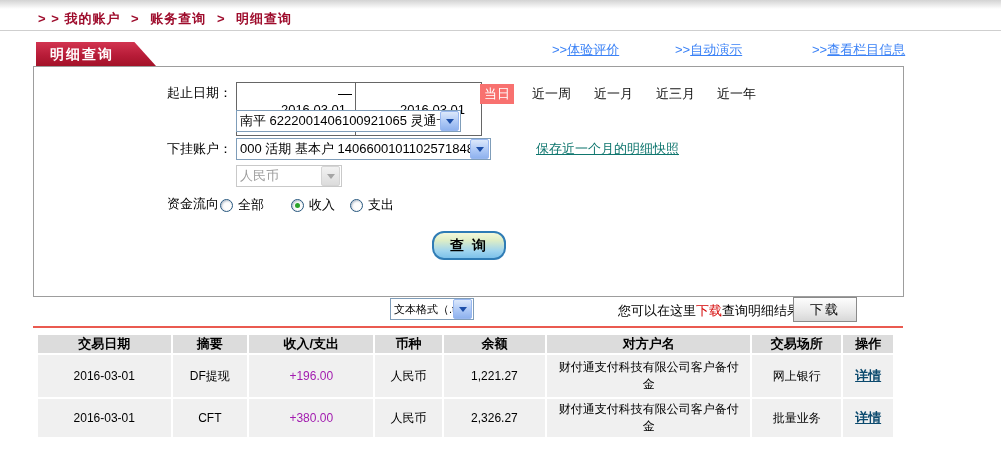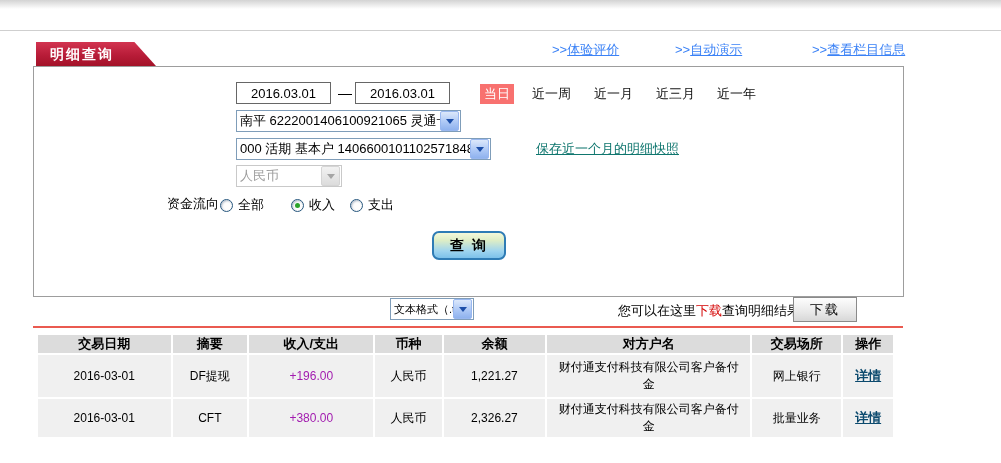--- a/index.html
+++ b/index.html
@@ -19,21 +19,21 @@
        clip-path:polygon(0 0,82% 0,100% 100%,0 100%);
        color:#fff;font-size:14px;font-weight:bold;padding-left:14px;letter-spacing:2px;cursor:pointer;}
   
   .hlink{font-size:13px;color:#3b82f6;text-decoration:none;cursor:pointer;top:41px;}
   .hlink u{text-decoration:underline;}
   
   .panel{left:33px;top:66px;width:869px;height:229px;border:1px solid #9d9d9d;background:#ffffff;}
   
   .flabel{width:192px;text-align:right;font-size:13px;line-height:22px;left:40px;white-space:nowrap;}
   .date-input{position:absolute;width:93px;height:20px;border:1px solid #666;background:#fff;
-              text-align:center;font-size:13px;font-family:"Liberation Sans","DejaVu Sans",sans-serif;padding:0;}
+              text-align:right;font-size:13px;font-family:"Liberation Sans","DejaVu Sans",sans-serif;padding:16px;}
   .dash{font-size:14px;line-height:22px;}
   .quick{font-size:13px;line-height:20px;cursor:pointer;color:#111;}
   .quick.active{background:#f8716f;color:#fff;width:34px;height:20px;text-align:center;}
   
   .xselect{display:flex;align-items:center;height:22px;border:1px solid #7f9db9;background:#fff;
            box-sizing:border-box;cursor:pointer;}
   .xs-text{flex:1;font-size:13px;padding:0 3px;white-space:nowrap;overflow:hidden;}
   .xs-btn{width:17px;height:18px;margin-right:1px;border:1px solid #98b7ef;border-radius:2px;
           background:linear-gradient(180deg,#dce8fb,#aac6f5 60%,#8fb2ee);
           display:flex;align-items:center;justify-content:center;flex:0 0 auto;}
@@ -44,21 +44,21 @@
   .xselect.disabled .xs-btn{border-color:#d5d5d5;background:linear-gradient(180deg,#f2f2f2,#dcdcdc);}
   .xselect.disabled .tri{border-top-color:#a5a5a5;}
   .snap-link{font-size:13px;color:#0f766e;text-decoration:underline;line-height:22px;cursor:pointer;margin-left:35px;}
   
   .radio{display:flex;align-items:center;gap:5px;font-size:13px;cursor:pointer;}
   .rcirc{position:relative;width:11px;height:11px;border-radius:50%;background:#fdfdfd;
          border:1px solid #27577e;box-shadow:inset 1px 1px 2px rgba(40,70,110,.35);flex:0 0 auto;}
   .radio.checked .rcirc::after{content:"";position:absolute;left:3px;top:3px;width:5px;height:5px;
          border-radius:50%;background:#2ba32b;}
   
-  .query-btn{position:absolute;width:74px;height:29px;border:2px solid #2f7cb5;border-radius:7px;
+  .query-btn{position:absolute;width:74px;height:29px;border:2px solid #2f7cb5;border-radius:12px;
          background:linear-gradient(180deg,#f4f9da 0%,#ddedc6 30%,#9ed4ef 72%,#7cc1ea 100%);
          font-size:14px;font-weight:bold;color:#000;cursor:pointer;
          font-family:"Liberation Sans","DejaVu Sans",sans-serif;letter-spacing:2px;}
   
   .dl-label{font-size:13px;line-height:24px;}
   .dl-hint{font-size:13px;line-height:24px;}
   .dl-hint .red{color:#d40000;}
   .dl-btn{position:absolute;width:64px;height:25px;border:1px solid #8a8a8a;
          background:linear-gradient(180deg,#fdfdfd,#e9e9e9 60%,#d7d7d7);
          font-size:13px;color:#000;cursor:pointer;letter-spacing:2px;
@@ -76,48 +76,58 @@
   .amt{color:#a21caf;}
   .detail-link{color:#0c4a6e;font-weight:bold;text-decoration:underline;cursor:pointer;font-size:13px;}
 </style>
 </head>
 <body>
 
 <div id="screen">
 
   <div class="abs topbar"></div>
 
+  <div class="abs breadcrumb">
+    <span>&gt; &gt;</span>
+    <a>我的账户</a>
+    <span class="bc-sep">&gt;</span>
+    <a>账务查询</a>
+    <span class="bc-sep">&gt;</span>
+    <a>明细查询</a>
+  </div>
   <div class="abs bc-divider"></div>
 
   <div class="abs tab">
     <span>明细查询</span>
   </div>
 
   <a class="abs hlink" style="left:552px;"><span>&gt;&gt;</span><u>体验评价</u></a>
   <a class="abs hlink" style="left:675px;"><span>&gt;&gt;</span><u>自动演示</u></a>
   <a class="abs hlink" style="left:812px;"><span>&gt;&gt;</span><u>查看栏目信息</u></a>
 
   <div class="abs panel"></div>
 
+  <div class="abs flabel" style="top:82px;">起止日期：</div>
   <input class="date-input" style="left: 236px; top: 82px;" value="2016.03.01">
   <span class="abs dash" style="left:338px;top:82px;">—</span>
   <input class="date-input" style="left: 355px; top: 82px;" value="2016.03.01">
   <span class="abs quick active" style="left:480px;top:84px;font-family:Liberation Serif, serif;">当日</span>
   <span class="abs quick" style="left:532px;top:84px;">近一周</span>
   <span class="abs quick" style="left:594px;top:84px;">近一月</span>
   <span class="abs quick" style="left:656px;top:84px;">近三月</span>
   <span class="abs quick" style="left:717px;top:84px;">近一年</span>
 
   <div class="abs xselect" style="left:236px;top:110px;width:225px;">
     <span class="xs-text">南平 6222001406100921065 灵通卡</span>
     <span class="xs-btn">
         <i class="tri"></i>
       </span>
   </div>
 
+  <div class="abs flabel" style="top:138px;">下挂账户：</div>
   <div class="abs xselect" style="left:236px;top:138px;width:255px;">
     <span class="xs-text">000 活期 基本户 1406600101102571848</span>
     <span class="xs-btn">
         <i class="tri"></i>
       </span>
   </div>
   <a class="abs snap-link" style="left:501px;top:138px;">保存近一个月的明细快照</a>
 
   <div class="abs xselect disabled" style="left:236px;top:165px;width:106px;">
     <span class="xs-text">人民币</span>

